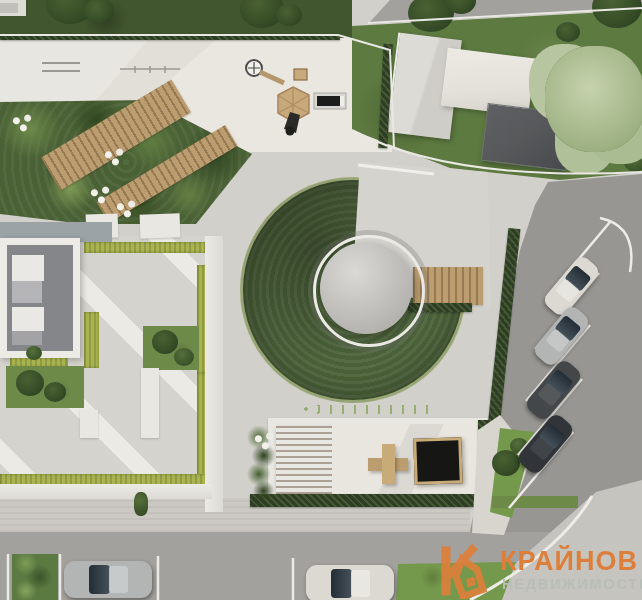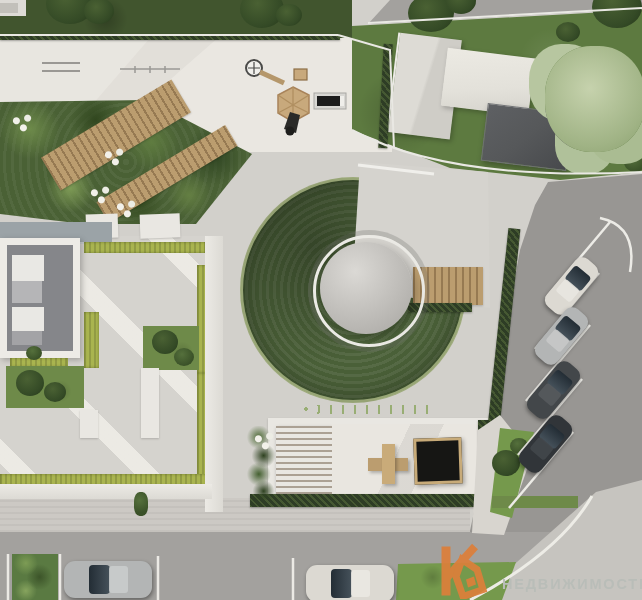--- a/index.html
+++ b/index.html
@@ -285,16 +285,17 @@
 
   <div class="abs" style="left:438px;top:540px;width:210px;height:60px;">
     <svg width="58" height="56" viewBox="0 0 58 55" class="abs" style="left:0;top:3px;opacity:.92;">
       <g stroke="#dd7f3a" fill="none">
         <path d="M8,3 L8,52" stroke-width="9"></path>
         <path d="M9,34 L37,3" stroke-width="8"></path>
         <path d="M24,16 L39,26 L45,46 L25,53 L18,33 Z" stroke-width="7" stroke-linejoin="miter"></path>
       </g>
       <polygon points="28,36 36,33 38,41 30,44" fill="#dd7f3a"></polygon>
     </svg>
+    <div id="logo-brand" class="abs" style="left:62px;top:6px;">КРАЙНОВ</div>
     <div id="logo-tagline" class="abs" style="left:64px;top:36px;">НЕДВИЖИМОСТЬ</div>
   </div>
 
 </div>
 
 </body></html>

